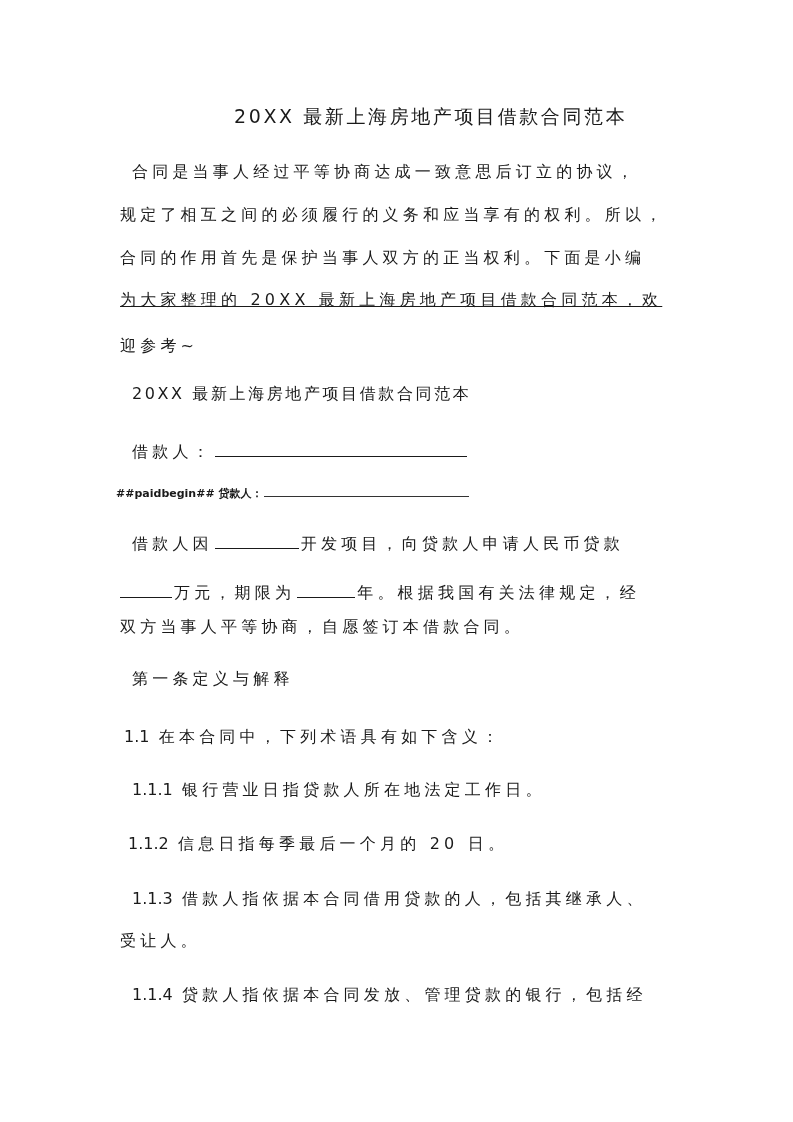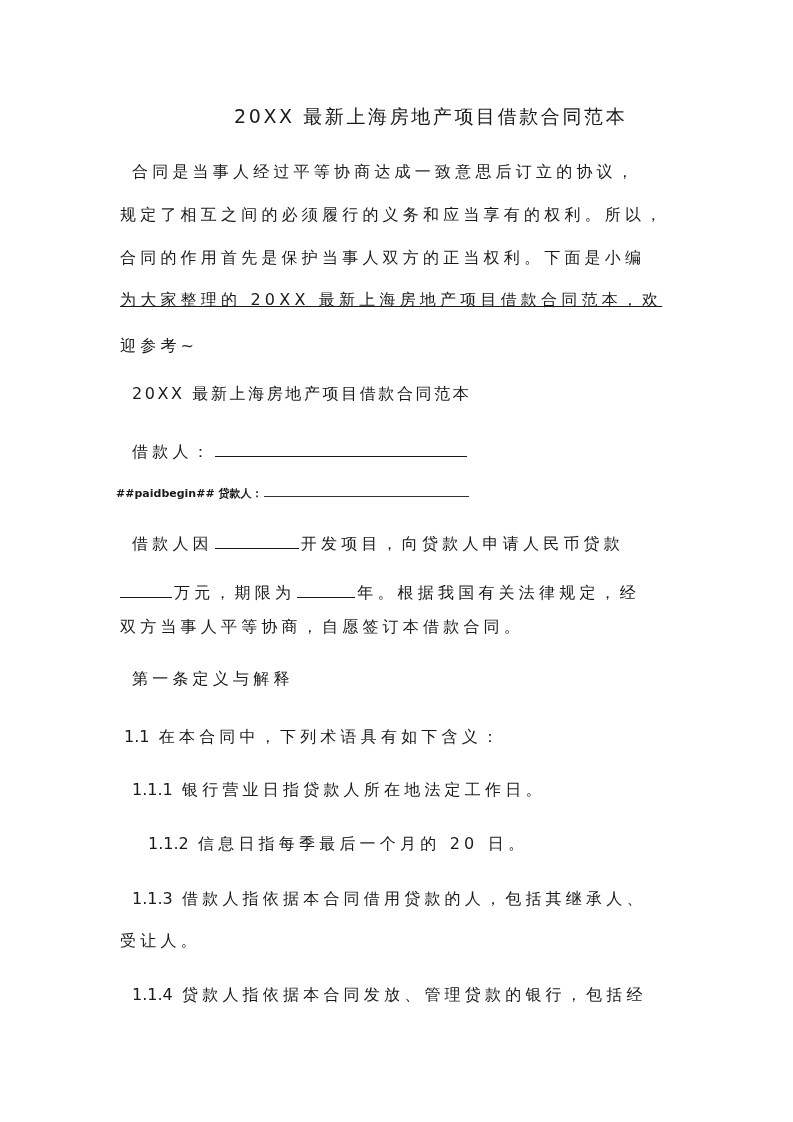--- a/index.html
+++ b/index.html
@@ -45,21 +45,21 @@
   <div class="line" style="top:615px;">双方当事人平等协商，自愿签订本借款合同。</div>
 
   <div class="line" style="left:132px; top:667px;">第一条定义与解释</div>
 
   <div class="line" style="left:124px; top:725px;">
     <span class="num">1.1</span> <span>在本合同中，下列术语具有如下含义：</span>
   </div>
   <div class="line" style="left:132px; top:778px;">
     <span class="num">1.1.1</span> <span>银行营业日指贷款人所在地法定工作日。</span>
   </div>
-  <div class="line" style="left:148px; top:832px;">
+  <div class="line" style="left:128px; top:832px;">
     <span class="num">1.1.2</span> <span>信息日指每季最后一个月的 20 日。</span>
   </div>
   <div class="line" style="left:132px; top:887px;">
     <span class="num">1.1.3</span> <span>借款人指依据本合同借用贷款的人，包括其继承人、</span>
   </div>
   <div class="line" style="top:929px;">受让人。</div>
   <div class="line" style="left:132px; top:983px;">
     <span class="num">1.1.4</span> <span>贷款人指依据本合同发放、管理贷款的银行，包括经</span>
   </div>
 </div>

